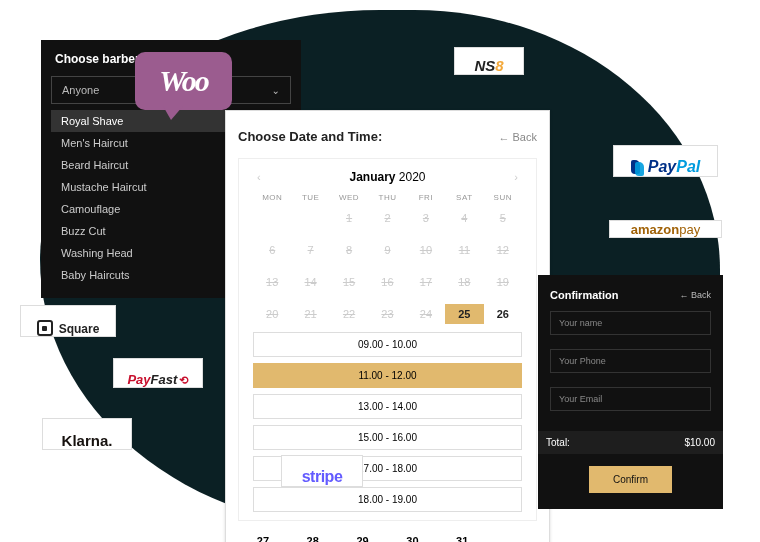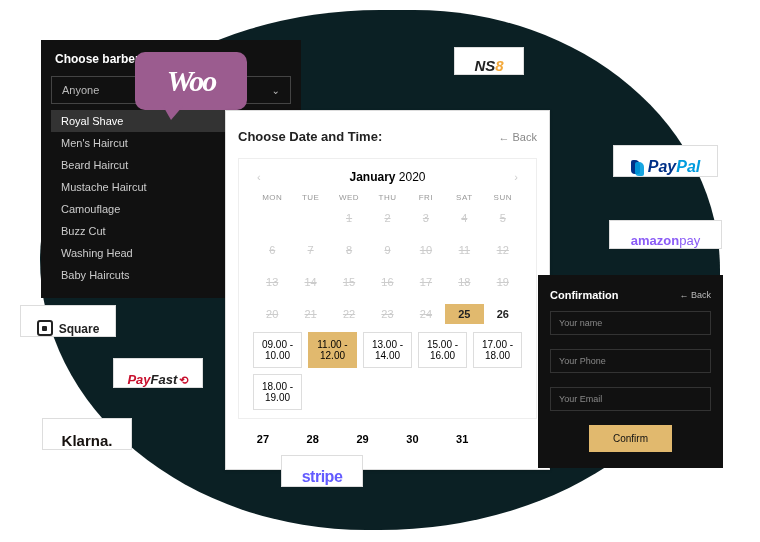--- a/index.html
+++ b/index.html
@@ -6,41 +6,41 @@
 body{width:760px;height:542px;background:#fff;position:relative;overflow:hidden}
 .blob{position:absolute;width:680px;height:520px;left:40px;top:10px;background:#0b2024;border-radius:50% 45% 50% 48% / 48% 50% 48% 52%}
 .card{position:absolute;background:#fff;border:1px solid #ddd;box-shadow:0 1px 3px rgba(0,0,0,.15)}
 .barber{position:absolute;left:41px;top:40px;width:260px;background:#111;color:#fff;padding:12px 0 12px 0;font-size:12px}
 .barber h4{font-size:12px;font-weight:600;margin:0 14px 10px}
 .select{margin:0 10px 6px;height:28px;border:1px solid #444;display:flex;align-items:center;justify-content:space-between;padding:0 10px;font-size:11px;color:#bbb}
 .chev{font-size:10px;color:#bbb}
 .opts{margin:0 10px}
 .opt{padding:5px 10px;font-size:11px;color:#ccc;cursor:pointer}
 .opt.sel{background:#333;color:#fff}
-.woo{position:absolute;left:135px;top:52px;width:112px;height:58px;background:#9b5c8f;border-radius:10px;display:flex;align-items:center;justify-content:center}
+.woo{position:absolute;left:135px;top:52px;width:97px;height:58px;background:#9b5c8f;border-radius:10px;display:flex;align-items:center;justify-content:center}
 .woo span{font-family:Georgia,serif;font-weight:700;font-size:30px;font-style:italic;letter-spacing:-2px;color:#fff}
 .woo:after{content:"";position:absolute;bottom:-10px;left:28px;width:0;height:0;border-left:8px solid transparent;border-right:12px solid transparent;border-top:14px solid #9b5c8f}
 .datecard{left:225px;top:110px;width:325px;padding:18px 12px 24px;background:#fff}
 .dchead{display:flex;justify-content:space-between;align-items:center;margin-bottom:14px}
 .dchead h4{font-size:13px;font-weight:600;color:#222}
 .back{font-size:11px;color:#888;cursor:pointer}
 .back:before{content:"← ";}
 .calwrap{border:1px solid #eee;padding:10px 14px 8px}
 .calhead{display:flex;justify-content:space-between;align-items:center;margin-bottom:8px}
 .arrow{font-size:11px;color:#ccc;cursor:pointer;padding:2px 4px}
 .month{font-size:12px}
 .month b{font-weight:700}
 .dow{display:grid;grid-template-columns:repeat(7,1fr);font-size:8px;color:#999;text-align:center;margin-bottom:6px;letter-spacing:.5px}
 .grid{display:grid;grid-template-columns:repeat(7,1fr);row-gap:12px;font-size:11px;text-align:center}
 .day{color:#222;cursor:pointer;padding:4px 0}
 .day.d{color:#ccc;text-decoration:line-through}
 .day.e{visibility:hidden}
 .day.sel{background:#e1b96e;font-weight:600}
 .day.b{font-weight:700}
-.slots{display:grid;grid-template-columns:repeat(5,1fr);gap:6px;margin-top:8px}
+.slots{display:grid;grid-template-columns:repeat(1,1fr);gap:6px;margin-top:8px}
 .slot{border:1px solid #ddd;font-size:10px;text-align:center;padding:6px 0;cursor:pointer}
 .slot.sel{background:#e1b96e;border-color:#e1b96e}
 .extra{display:grid;grid-template-columns:repeat(6,1fr);font-size:11px;font-weight:700;text-align:center;margin-top:14px}
 .conf{position:absolute;left:538px;top:275px;width:185px;background:#111;color:#fff;padding:14px 12px 16px;font-size:10px}
 .chead{display:flex;justify-content:space-between;align-items:center;margin-bottom:10px}
 .chead h4{font-size:11px;font-weight:600}
 .cback{font-size:9px;color:#bbb;cursor:pointer}
 .cback:before{content:"← "}
 .cin{width:100%;height:24px;border:1px solid #333;background:transparent;color:#bbb;font-size:9px;padding:0 8px;margin-bottom:14px}
 .cin::placeholder{color:#888}
@@ -48,21 +48,21 @@
 .cbtn{display:block;margin:0 auto;background:#e1b96e;border:0;color:#111;font-size:10px;padding:8px 24px;cursor:pointer}
 .logo{position:absolute;background:#fff;border:1px solid #ddd;display:flex;align-items:flex-end;justify-content:center;font-size:12px;font-weight:600}
 .ns8{left:454px;top:47px;width:70px;height:28px;font-style:italic;font-weight:800;font-size:15px;color:#222}
 .ns8 i{color:#f3a93c;font-style:italic}
 .paypal{left:613px;top:145px;width:105px;height:32px;font-style:italic;font-weight:800;font-size:16px}
 .pp1{color:#003087}.pp2{color:#009cde}
 .ppicon{width:14px;height:16px;margin-right:3px;position:relative}
 .ppicon:before,.ppicon:after{content:"";position:absolute;width:9px;height:14px;border-radius:2px 5px 2px 4px}
 .ppicon:before{background:#003087;left:0;top:0}
 .ppicon:after{background:#009cde;left:4px;top:2px;opacity:.9}
-.amz{left:609px;top:220px;width:113px;height:29px;font-size:13px;color:#8b5cf6}
+.amz{left:609px;top:220px;width:113px;height:18px;font-size:13px;color:#a16207}
 .amz span{font-weight:400}
 .amz b{font-weight:700}
 .sq{left:20px;top:305px;width:96px;height:32px;color:#222;gap:6px}
 .sqicon{width:16px;height:16px;border:2px solid #222;border-radius:3px;display:flex;align-items:center;justify-content:center}
 .sqicon:after{content:"";width:5px;height:5px;background:#222;border-radius:1px}
 .pf{left:113px;top:358px;width:90px;height:30px;font-size:13px}
 .pf1{color:#c8102e;font-style:italic;font-weight:700}
 .pf2{color:#222;font-style:italic;font-weight:700}
 .pfic{color:#c8102e;font-size:11px;margin-left:2px}
 .kl{left:42px;top:418px;width:90px;height:32px;font-weight:800;font-size:15px;color:#17120f}
@@ -166,20 +166,24 @@
 </div>
 
 <div class="conf">
   <div class="chead">
     <h4>Confirmation</h4>
     <span class="cback">Back</span>
   </div>
   <input class="cin" placeholder="Your name" style="">
   <input class="cin" placeholder="Your Phone" style="">
   <input class="cin" placeholder="Your Email" style="">
+  <div class="trow">
+    <span>Total:</span>
+    <span>$10.00</span>
+  </div>
   <button class="cbtn">Confirm</button>
 </div>
 
 <div class="logo ns8">
     <span>NS</span>
     <i>8</i>
   </div>
 <div class="logo paypal">
     <span class="ppicon"></span>
     <span class="pp1">Pay</span>

